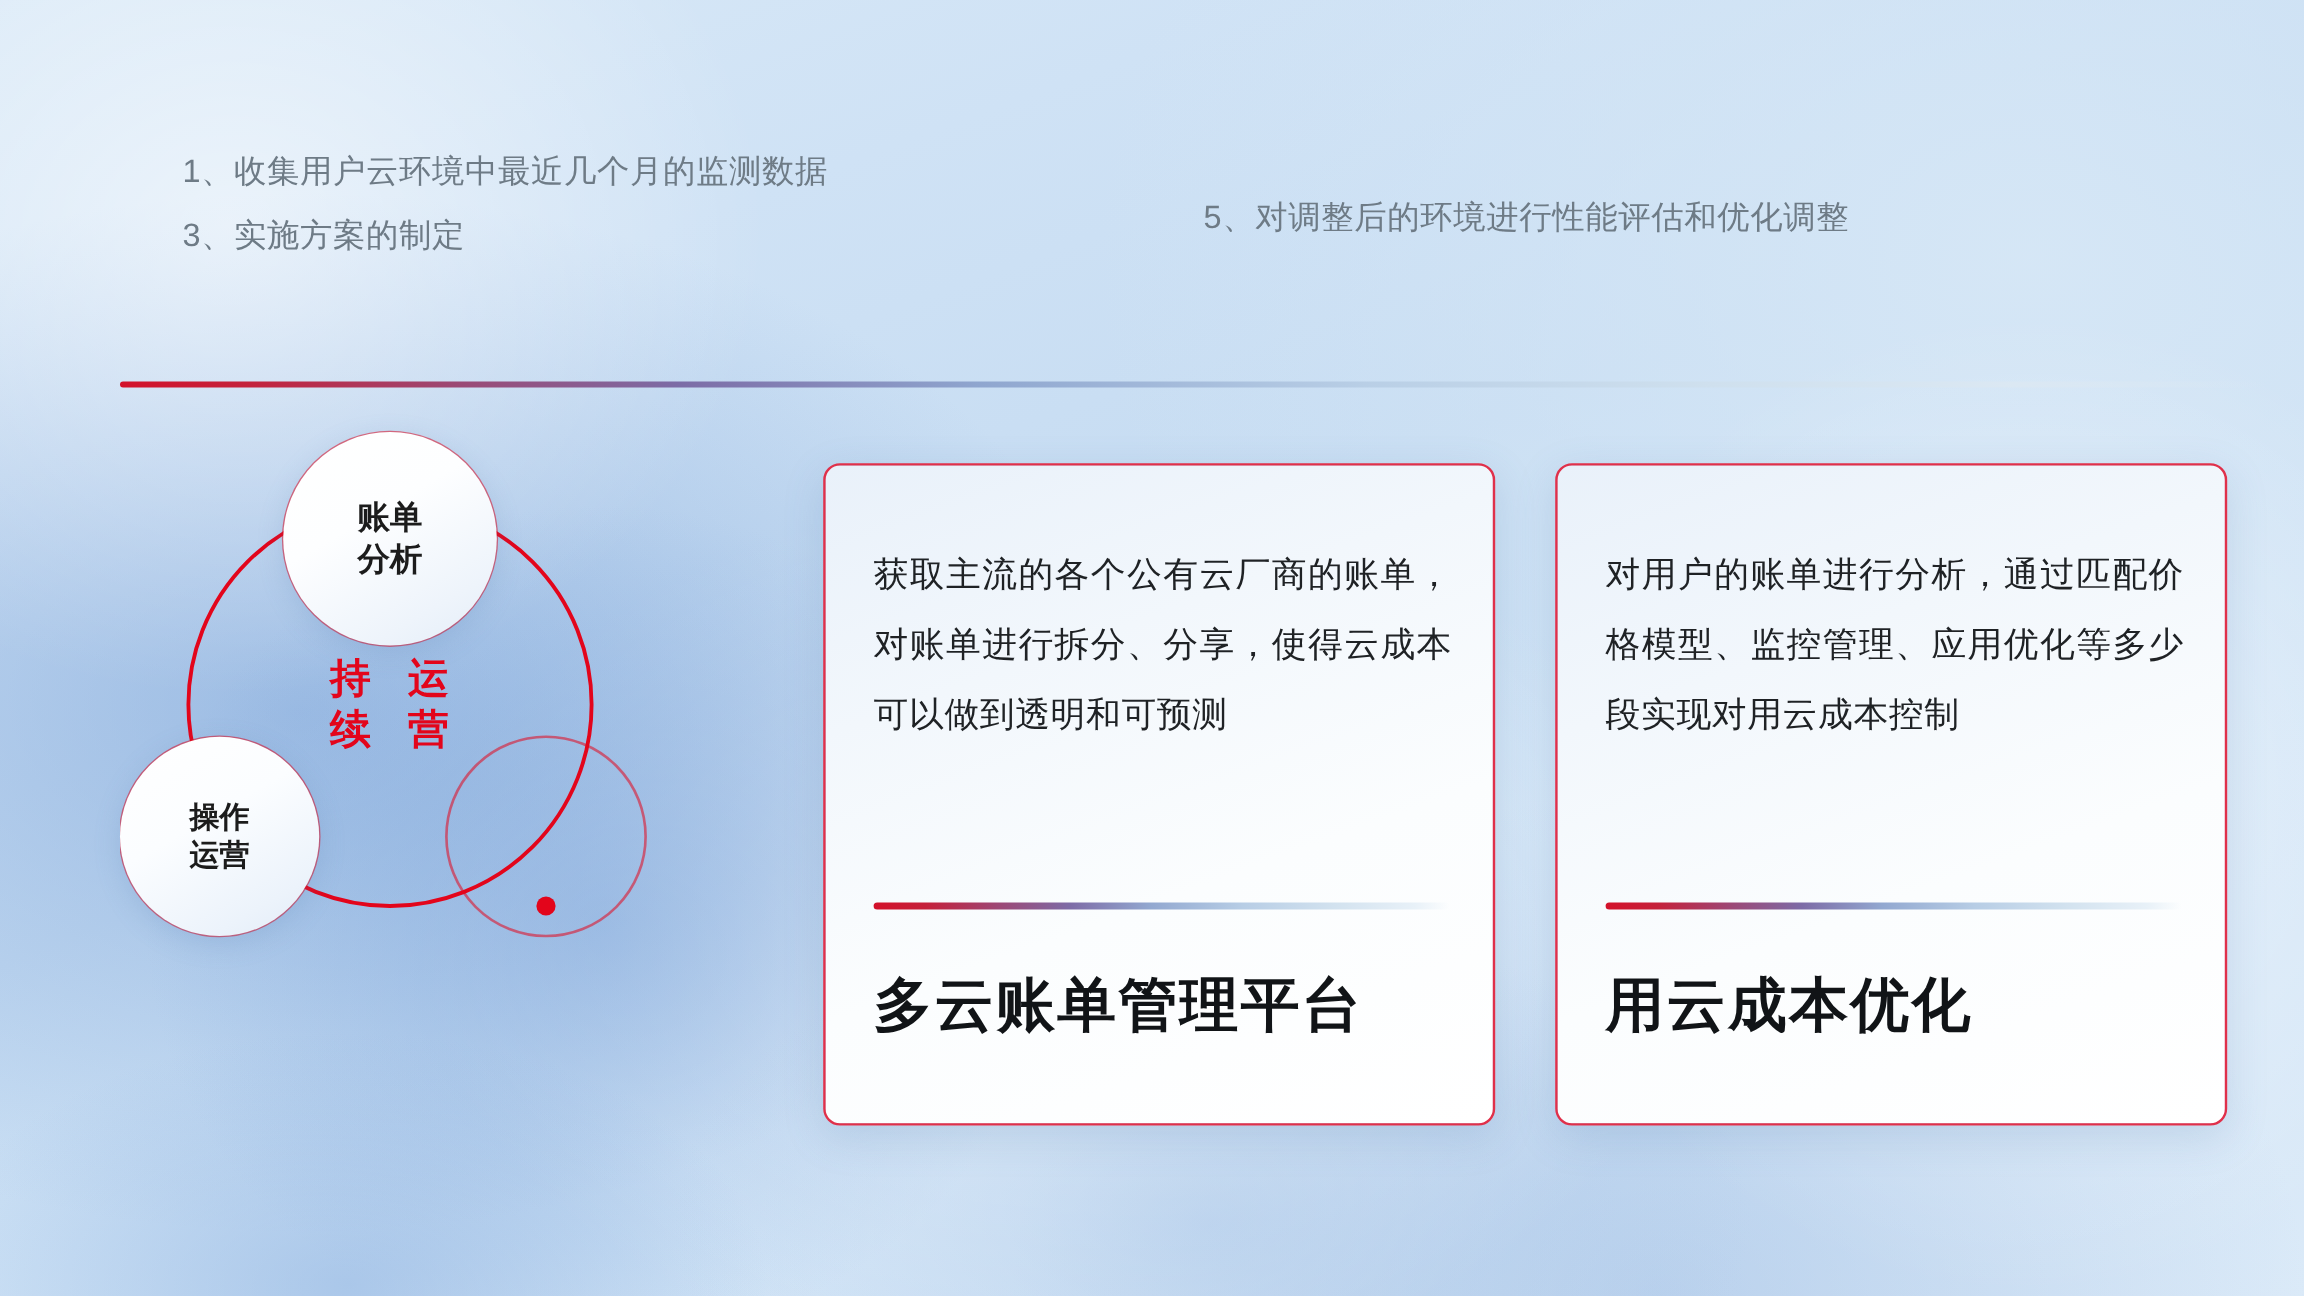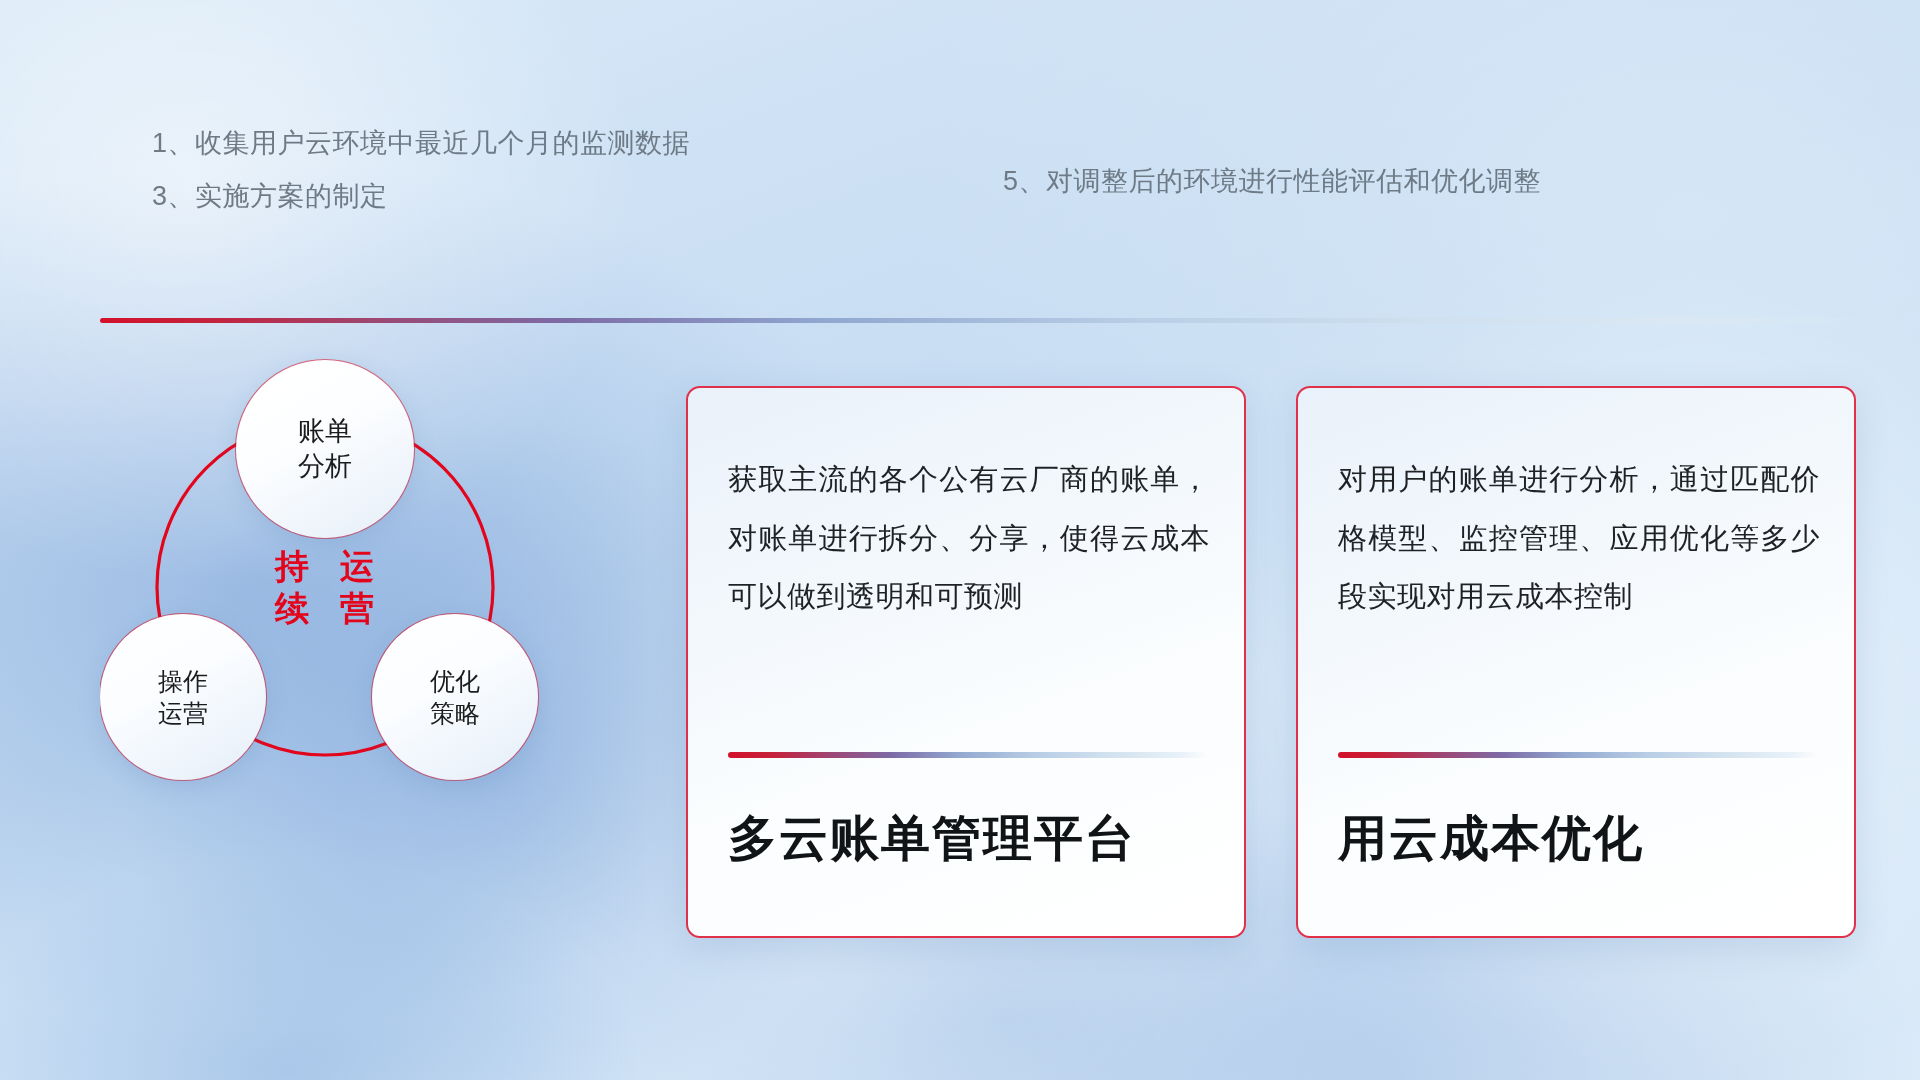--- a/index.html
+++ b/index.html
@@ -43,21 +43,21 @@
       #b9cfe6 58%,#cfe0ee 74%,#dbe8f3 88%,rgba(219,232,243,0) 100%);
     border-radius:3px;
   }
 
   
   #venn{position:absolute;left:100px;top:350px;width:540px;height:600px;}
   #venn svg{position:absolute;left:0;top:0;}
   .bubble{
     position:absolute;border-radius:50%;
     display:flex;flex-direction:column;align-items:center;justify-content:center;
-    color:#1c1c1c;font-weight:normal;text-align:right;
+    color:#1c1c1c;font-weight:bold;text-align:right;
     box-shadow:0 6px 22px rgba(90,130,180,0.22);
   }
   .bubble span{display:block;line-height:1.28;}
   #bubble-top{
     left:136px;top:10px;width:178px;height:178px;font-size:27px;
     background:linear-gradient(150deg,#ffffff 0%,#fdfeff 40%,#eef4fb 78%,#e3edf8 100%);
   }
   #bubble-left{
     left:0px;top:264px;width:166px;height:166px;font-size:25px;
     background:linear-gradient(150deg,#ffffff 0%,#fbfdff 42%,#ecf3fb 80%,#e1ebf7 100%);
@@ -136,24 +136,20 @@
     <div class="bubble" id="bubble-top">
       <span>账单</span>
       <span>分析</span>
     </div>
 
     <div class="bubble" id="bubble-left">
       <span>操作</span>
       <span>运营</span>
     </div>
 
-    <div class="bubble" id="bubble-right">
-      <span>优化</span>
-      <span>策略</span>
-    </div>
 
     <div id="venn-center">
       <span>持续</span>
       <span>运营</span>
     </div>
   </div>
 
   <div class="card" id="card-2">
     <div class="card-body">对用户的账单进行分析，通过匹配价格模型、监控管理、应用优化等多少段实现对用云成本控制</div>
     <div class="card-divider"></div>

